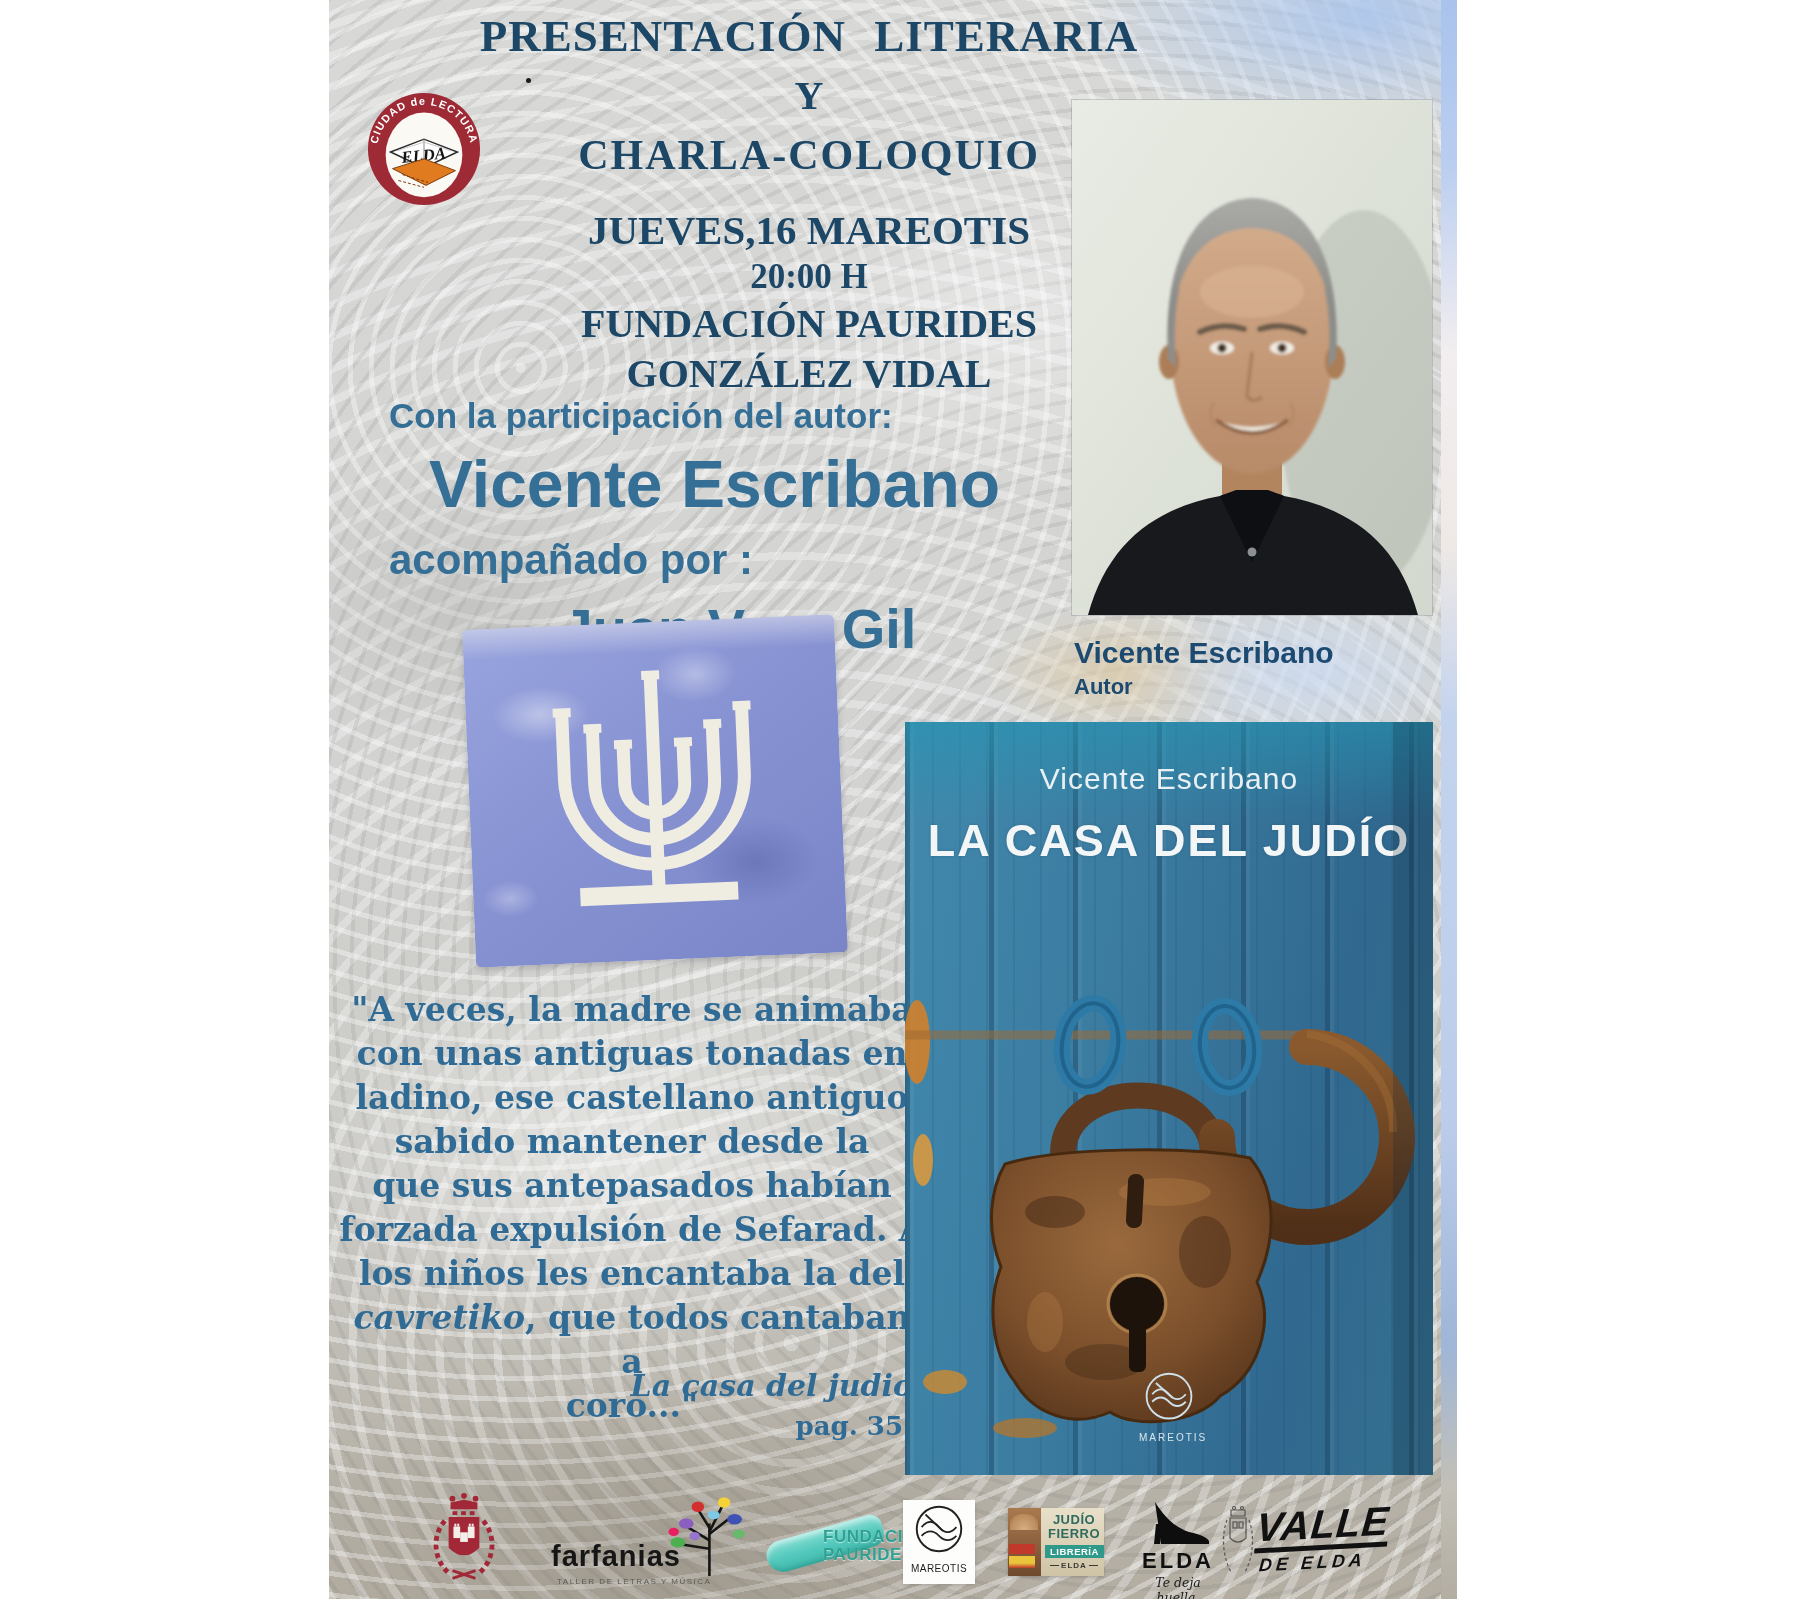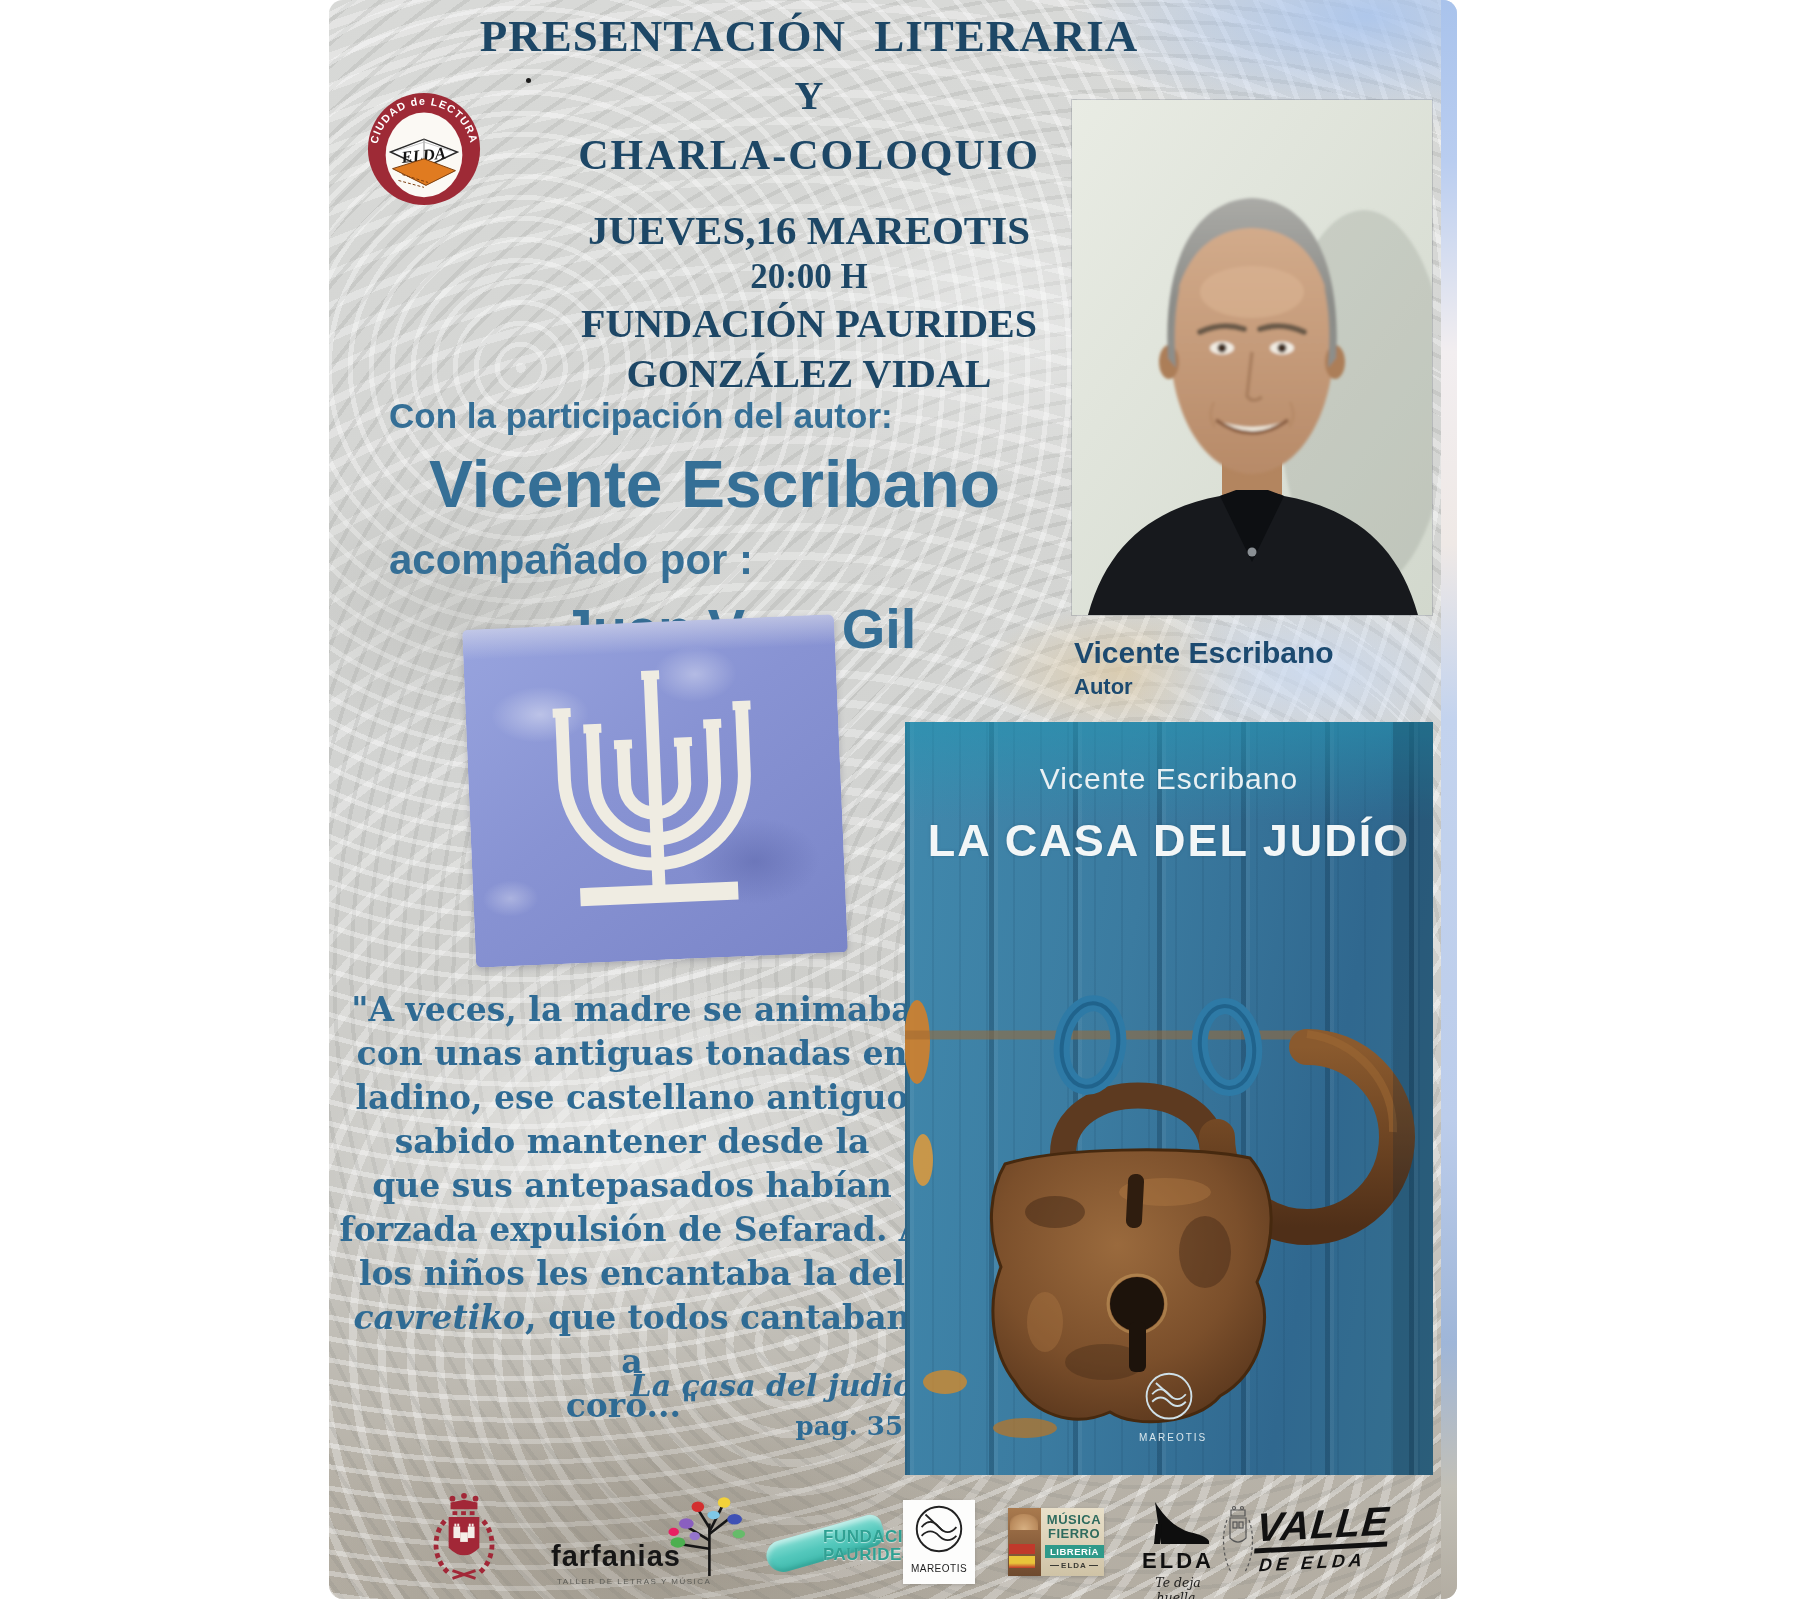--- a/index.html
+++ b/index.html
@@ -15,21 +15,20 @@
       radial-gradient(260px 120px at 87% 42%, rgba(203,219,243,.8), rgba(203,219,243,0) 70%),
       radial-gradient(190px 90px at 70% 42%, rgba(219,201,166,.75), rgba(219,201,166,0) 72%),
       radial-gradient(420px 300px at 25% 72%, rgba(255,255,255,.5), rgba(255,255,255,0) 70%),
       radial-gradient(380px 260px at 60% 20%, rgba(255,255,255,.4), rgba(255,255,255,0) 70%),
       radial-gradient(300px 220px at 12% 38%, rgba(150,150,145,.25), rgba(150,150,145,0) 70%),
       radial-gradient(500px 240px at 30% 97%, rgba(120,112,98,.35), rgba(120,112,98,0) 75%),
       repeating-radial-gradient(circle at 17% 23%, rgba(255,255,255,.35) 0 5px, rgba(255,255,255,0) 5px 21px),
       repeating-radial-gradient(circle at 73% 61%, rgba(118,120,116,.14) 0 4px, rgba(118,120,116,0) 4px 17px),
       repeating-radial-gradient(circle at 41% 84%, rgba(255,255,255,.3) 0 8px, rgba(255,255,255,0) 8px 29px),
       linear-gradient(180deg,#d8d9d7 0%,#d2d3d1 50%,#c9c8c3 76%,#b7b2a8 92%,#b3ada2 100%);
-    border-radius: 14px;
   }
   .right-sliver{
     left:1112px;top:0;width:16px;height:100%;
     background:linear-gradient(180deg,#a9c3ec 0%,#b9cdf0 10%,#f2eef0 22%,#efe9e6 34%,#c3d3ee 45%,#bccdeb 70%,#9fb6d8 84%,#c2c0b7 93%,#b3ada2 100%);
   }
 
   
   .header-block{left:30px;top:10px;width:900px;text-align:center;color:#1d4766;
     font-family:"Liberation Serif",serif;font-weight:bold;}
   .title-1{font-size:45px;letter-spacing:1px;word-spacing:16px;}
@@ -399,21 +398,21 @@
       </svg>
       <div class="lbl">MAREOTIS</div>
     </div>
 
     <div class="abs f-martin">
       <div class="mf-img"></div>
       <div class="mf-book"></div>
       <div class="mf-flag1"></div>
       <div class="mf-flag2"></div>
       <div class="mf-text">
-        <div class="mf-l1">MÚSICA</div>
+        <div class="mf-l1">JUDÍO</div>
         <div class="mf-l2">FIERRO</div>
         <div class="mf-l3">LIBRERÍA</div>
         <div class="mf-l4"><span class="dash"></span><span>ELDA</span><span class="dash"></span></div>
       </div>
     </div>
 
     <div class="abs f-elda">
       <svg width="74" height="46" viewBox="0 0 74 46">
         <path d="M14,2 C24,18 34,27 48,32 C58,34 66,37 68,41 L68,44 H20 Z" fill="#0e0e0e"></path>
         <path d="M15,24 L21,24 L19,44 L13,44 Z" fill="#0e0e0e"></path>

